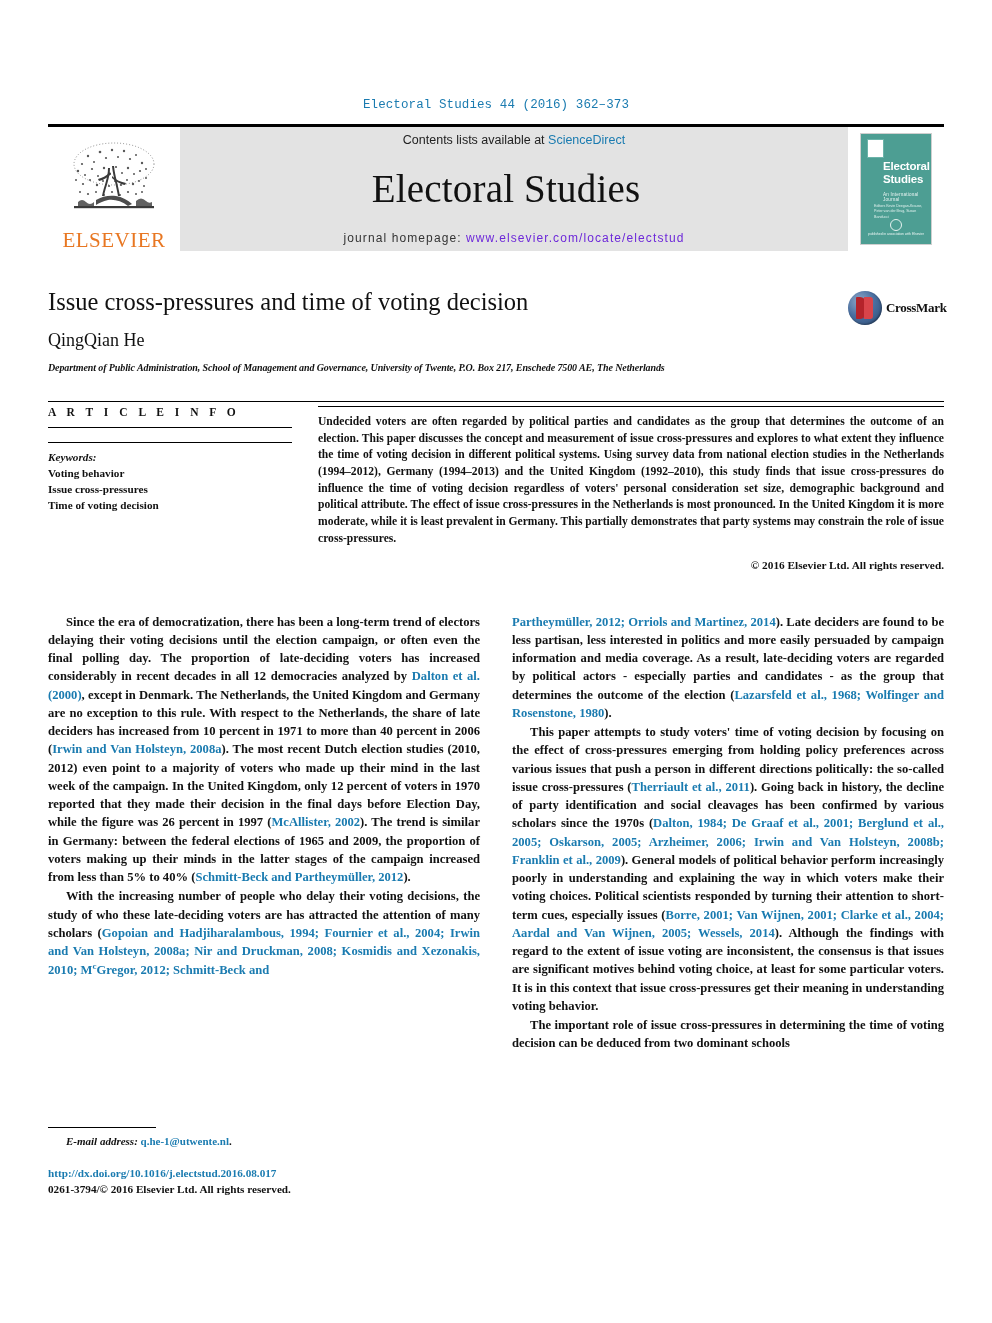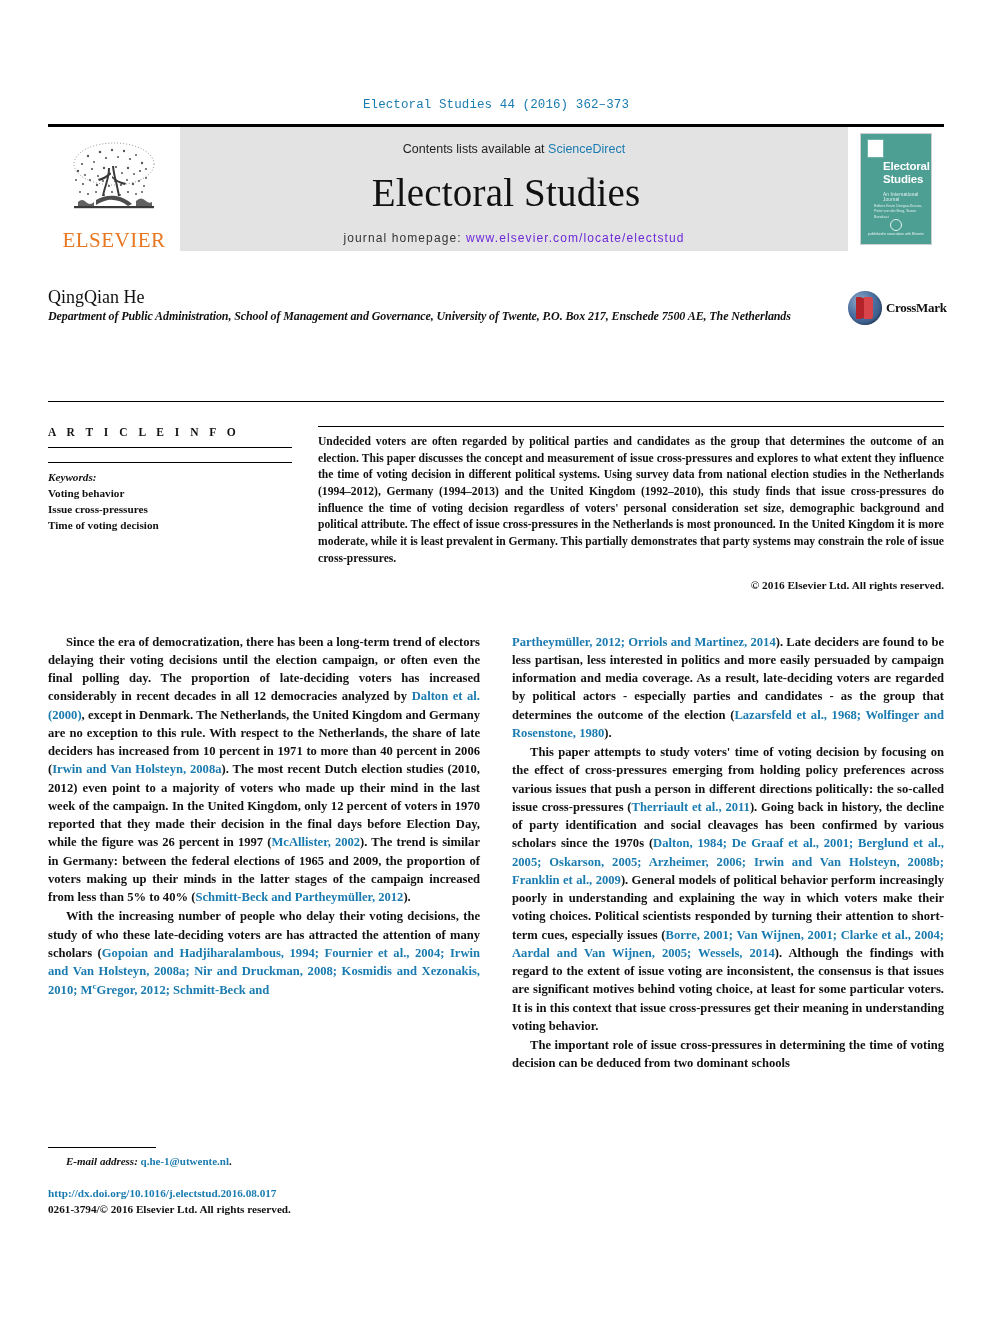--- a/index.html
+++ b/index.html
@@ -63,21 +63,21 @@
     font-weight: 400;
     line-height: 1;
     margin-top: 4px;
   }
   .journal-band {
     flex: 1 1 auto;
     background: #e3e3e3;
     display: flex;
     flex-direction: column;
     align-items: center;
-    justify-content: flex-end;
+    justify-content: space-between;
     position: relative;
   }
   .contents-line {
     font-family: "Liberation Sans", sans-serif;
     font-size: 12.5px;
     color: #222;
     margin-top: 6px;
   }
   .contents-line .sd {
     color: #1a7bb0;
@@ -180,29 +180,29 @@
     font-size: 24.5px;
     font-weight: normal;
     color: #111;
     margin: 0;
     padding-right: 120px;
     line-height: 1.2;
   }
   .author {
     font-family: "Liberation Serif", serif;
     font-size: 18px;
-    margin-top: 26px;
+    margin-top: 14px;
     color: #111;
   }
   .affiliation {
     font-family: "Liberation Serif", serif;
     font-style: italic;
     font-weight: bold;
-    font-size: 12px;
-    margin-top: 1px;
+    font-size: 10px;
+    margin-top: 11px;
     color: #111;
     letter-spacing: -0.1px;
   }
   .crossmark {
     position: absolute;
     right: 0;
     top: 0;
     width: 96px;
     height: 42px;
     display: flex;
@@ -240,21 +240,21 @@
     color: #111;
     letter-spacing: -0.3px;
   }
 
   
   .info-abstract {
     margin: 22px 48px 0 48px;
     border-top: 1px solid #000;
     display: flex;
     gap: 26px;
-    padding-top: 24px;
+    padding-top: 4px;
   }
   .col-info {
     width: 244px;
     flex: 0 0 244px;
   }
   .col-abstract {
     flex: 1 1 auto;
   }
   .sec-head {
     font-family: "Liberation Serif", serif;
@@ -471,20 +471,21 @@
         <div class="cover-foot">
           <div class="cover-foot-logo"></div>
           <span>published in association with
 Elsevier</span>
         </div>
       </div>
     </div>
   </div>
 
   <div class="title-block">
+    <h1 class="paper-title">Issue cross-pressures and time of voting decision</h1>
     <div class="author">QingQian He</div>
     <div class="affiliation">Department of Public Administration, School of Management and Governance, University of Twente, P.O. Box 217, Enschede 7500 AE, The Netherlands</div>
 
     <div class="crossmark">
       <div class="crossmark-circle"></div>
       <div class="crossmark-word">CrossMark</div>
     </div>
   </div>
 
   <div class="info-abstract">

